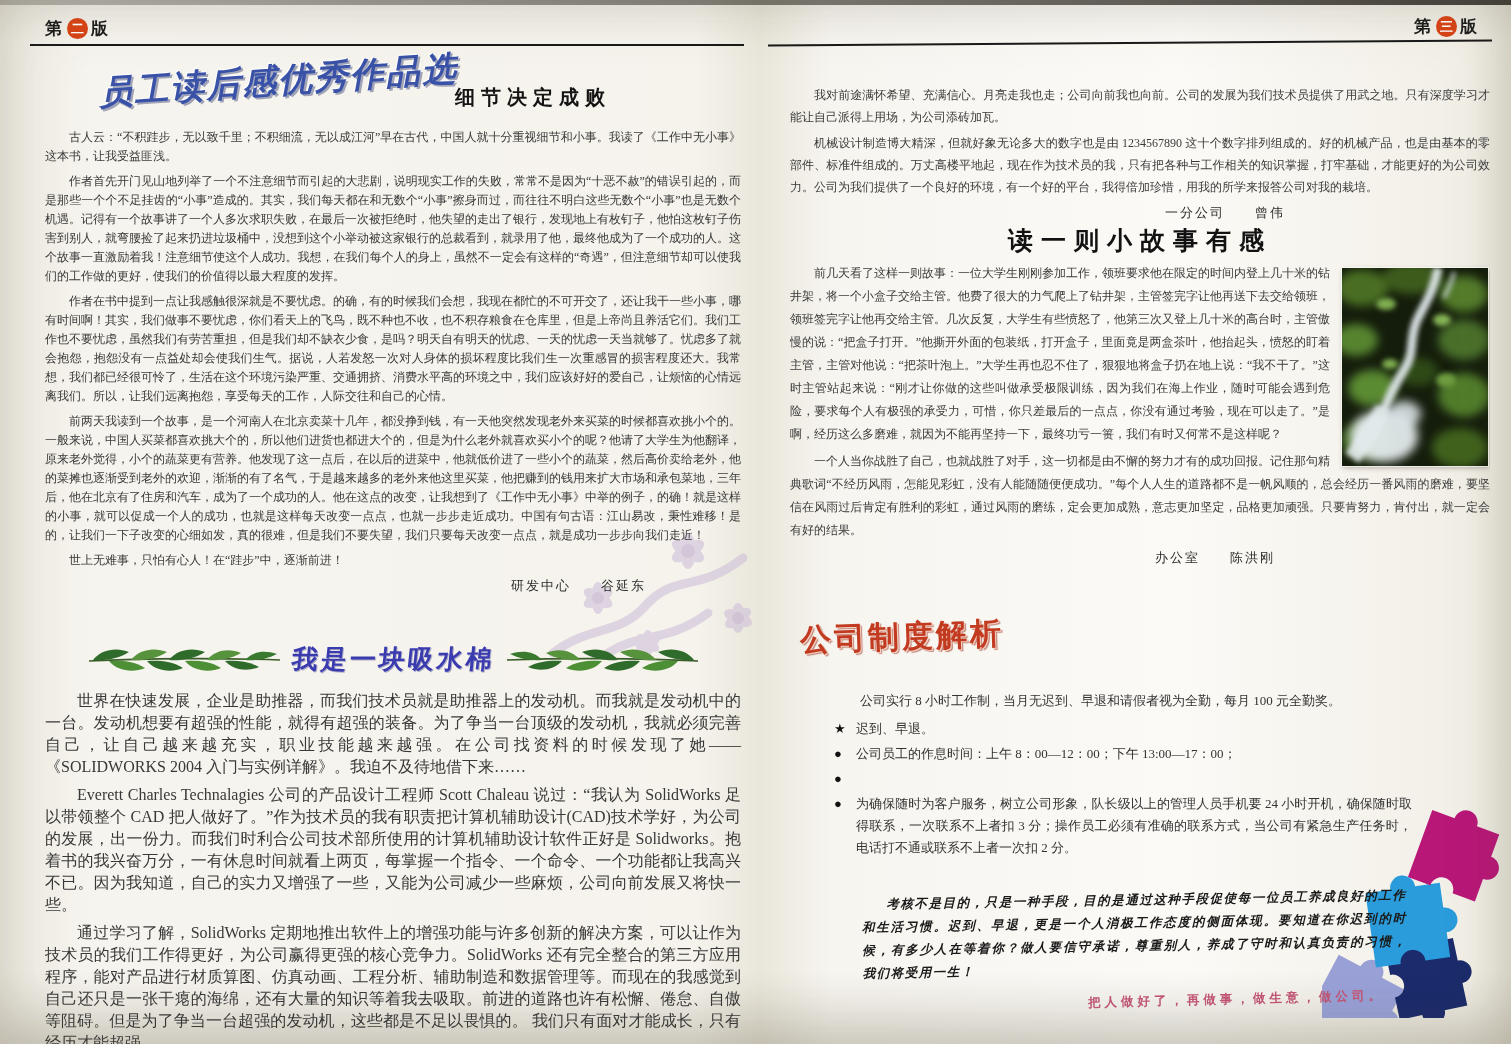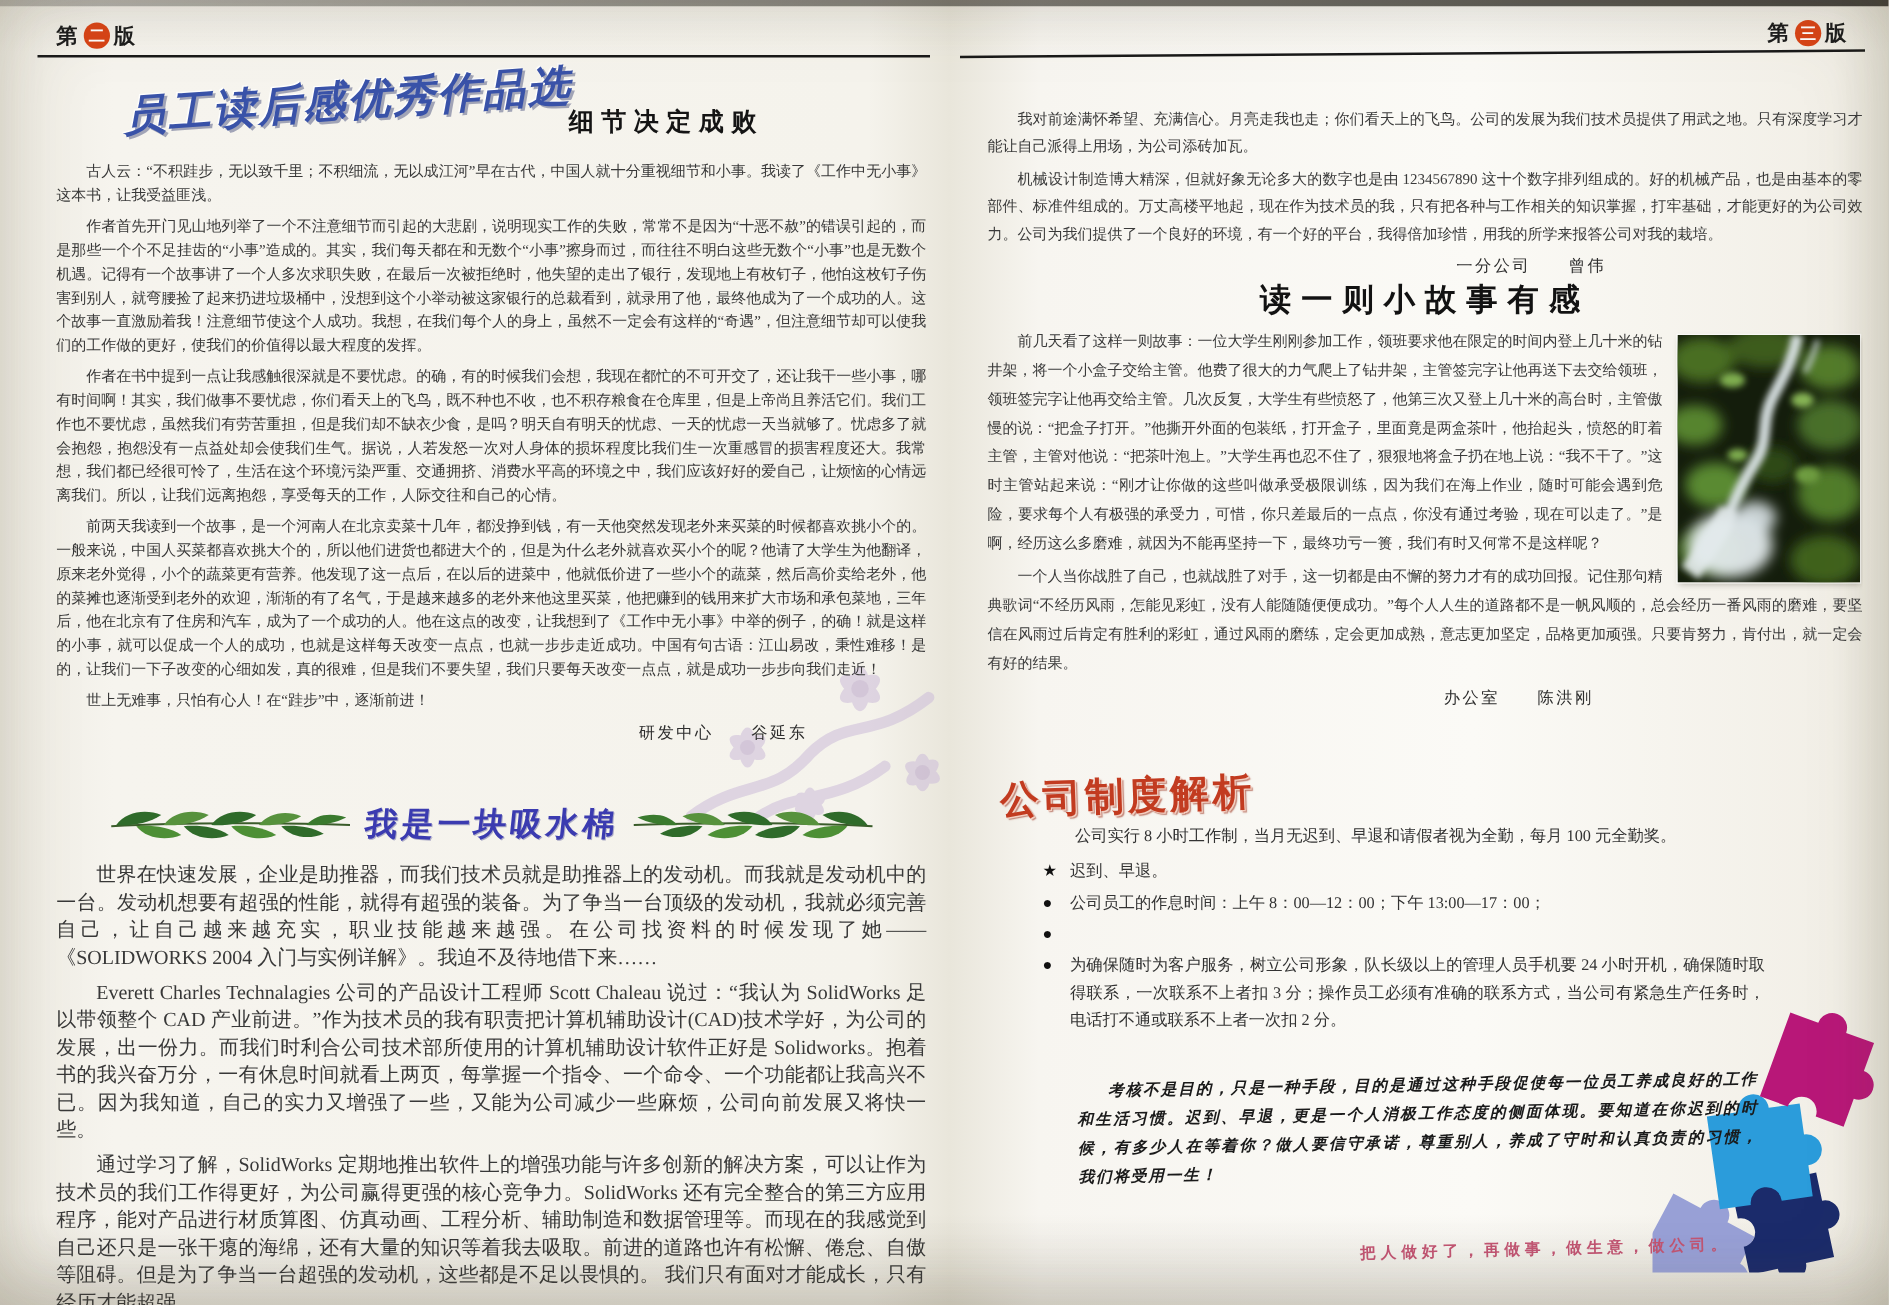--- a/index.html
+++ b/index.html
@@ -45,21 +45,21 @@
   .a3-title{text-align:center;font-size:25px;font-weight:bold;color:#121212;letter-spacing:8px;margin:6px 0 10px 0;}
   .story{line-height:23px;}
   .story-photo{float:right;width:146px;height:198px;margin:6px 2px 6px 12px;
     box-shadow:0 0 0 1px rgba(255,255,255,.7),1px 2px 5px rgba(60,55,40,.35);}
   .sig-a3{padding-right:215px;margin-top:4px;}
 
   .a4{left:800px;top:616px;width:665px;}
   .a4-title{font-size:31px;font-weight:bold;font-family:"Liberation Sans","DejaVu Sans",sans-serif;
     color:#c23b20;letter-spacing:3px;transform:rotate(-2deg);display:inline-block;
     text-shadow:1px 1px 0 #f3cfc2,2px 2px 1px rgba(150,40,18,.55);}
-  .a4-body{margin-top:0;margin-left:34px;font-size:13px;line-height:22px;color:#333;}
+  .a4-body{margin-top:32px;margin-left:34px;font-size:13px;line-height:22px;color:#333;}
   .a4-intro{text-indent:2em;margin-bottom:6px;}
   .rowline{display:flex;gap:8px;margin-top:3px;}
   .marker{flex:0 0 14px;color:#111;}
   .b-text{width:556px;text-align:justify;}
   .b1b{margin-left:150px;margin-top:2px;}
   .a4-note{margin-top:30px;margin-left:28px;width:545px;font-size:12.5px;font-weight:bold;font-style:italic;
     line-height:23px;letter-spacing:1.5px;color:#1a1a1a;text-indent:2em;transform:rotate(-1deg);text-align:justify;}
   .slogan{left:1088px;top:991px;font-size:12.5px;font-weight:bold;color:#c25573;
     letter-spacing:4px;transform:rotate(-1.4deg);}
 
@@ -147,33 +147,33 @@
         <path d="M98,16 C106,26 122,28 134,23 C124,16 108,15 98,16 Z" fill="#4d8f35"></path>
         <path d="M120,15 C128,5 142,3 154,8 C144,14 130,16 120,15 Z" fill="#57923d"></path>
         <path d="M138,16 C146,25 160,27 172,22 C162,16 148,15 138,16 Z" fill="#2f6b2a"></path>
         <path d="M158,15 C166,6 178,5 190,9 C180,14 168,16 158,15 Z" fill="#3a7a2e"></path>
       </g>
     </svg>
   </div>
 
   <div class="layer col a2 bodytext">
     <p>世界在快速发展，企业是助推器，而我们技术员就是助推器上的发动机。而我就是发动机中的一台。发动机想要有超强的性能，就得有超强的装备。为了争当一台顶级的发动机，我就必须完善自己，让自己越来越充实，职业技能越来越强。在公司找资料的时候发现了她——《SOLIDWORKS 2004 入门与实例详解》。我迫不及待地借下来……</p>
-    <p>Everett Charles Technalagies 公司的产品设计工程师 Scott Chaleau 说过：“我认为 SolidWorks 足以带领整个 CAD 产业前进。”作为技术员的我有职责把计算机辅助设计(CAD)技术学好，为公司的发展，出一份力。而我们时利合公司技术部所使用的计算机辅助设计软件正好是 Solidworks。抱着书的我兴奋万分，一有休息时间就看上两页，每掌握一个指令、一个命令、一个功能都让我高兴不已。因为我知道，自己的实力又增强了一些，又能为公司减少一些麻烦，公司向前发展又将快一些。</p>
+    <p>Everett Charles Technalagies 公司的产品设计工程师 Scott Chaleau 说过：“我认为 SolidWorks 足以带领整个 CAD 把人做好了。”作为技术员的我有职责把计算机辅助设计(CAD)技术学好，为公司的发展，出一份力。而我们时利合公司技术部所使用的计算机辅助设计软件正好是 Solidworks。抱着书的我兴奋万分，一有休息时间就看上两页，每掌握一个指令、一个命令、一个功能都让我高兴不已。因为我知道，自己的实力又增强了一些，又能为公司减少一些麻烦，公司向前发展又将快一些。</p>
     <p>通过学习了解，SolidWorks 定期地推出软件上的增强功能与许多创新的解决方案，可以让作为技术员的我们工作得更好，为公司赢得更强的核心竞争力。SolidWorks 还有完全整合的第三方应用程序，能对产品进行材质算图、仿真动画、工程分析、辅助制造和数据管理等。而现在的我感觉到自己还只是一张干瘪的海绵，还有大量的知识等着我去吸取。前进的道路也许有松懈、倦怠、自傲等阻碍。但是为了争当一台超强的发动机，这些都是不足以畏惧的。 我们只有面对才能成长，只有经历才能超强。</p>
   </div>
 
   <div class="layer page-label" style="left:1414px;top:15px;">
     <span>第</span>
       <span class="num-circle">三</span>
       <span>版</span>
   </div>
   <div class="rule" style="left:768px;top:42px;width:724px;transform:rotate(-0.4deg);"></div>
 
   <div class="layer rp-top bodytext">
-    <p>我对前途满怀希望、充满信心。月亮走我也走；你们看天上的飞鸟。公司的发展为我们技术员提供了用武之地。只有深度学习才能让自己派得上用场，为公司添砖加瓦。</p>
+    <p>我对前途满怀希望、充满信心。月亮走我也走；公司向前我也向前。公司的发展为我们技术员提供了用武之地。只有深度学习才能让自己派得上用场，为公司添砖加瓦。</p>
     <p>机械设计制造博大精深，但就好象无论多大的数字也是由 1234567890 这十个数字排列组成的。好的机械产品，也是由基本的零部件、标准件组成的。万丈高楼平地起，现在作为技术员的我，只有把各种与工作相关的知识掌握，打牢基础，才能更好的为公司效力。公司为我们提供了一个良好的环境，有一个好的平台，我得倍加珍惜，用我的所学来报答公司对我的栽培。</p>
     <div class="sig sig-cont">一分公司　　曾伟</div>
 
     <div class="a3-title">读一则小故事有感</div>
 
     <div class="story">
       <div class="story-photo">
         <svg width="146" height="198" viewBox="0 0 146 198">
           <defs>
             <filter id="b1" x="-40%" y="-40%" width="180%" height="180%">

